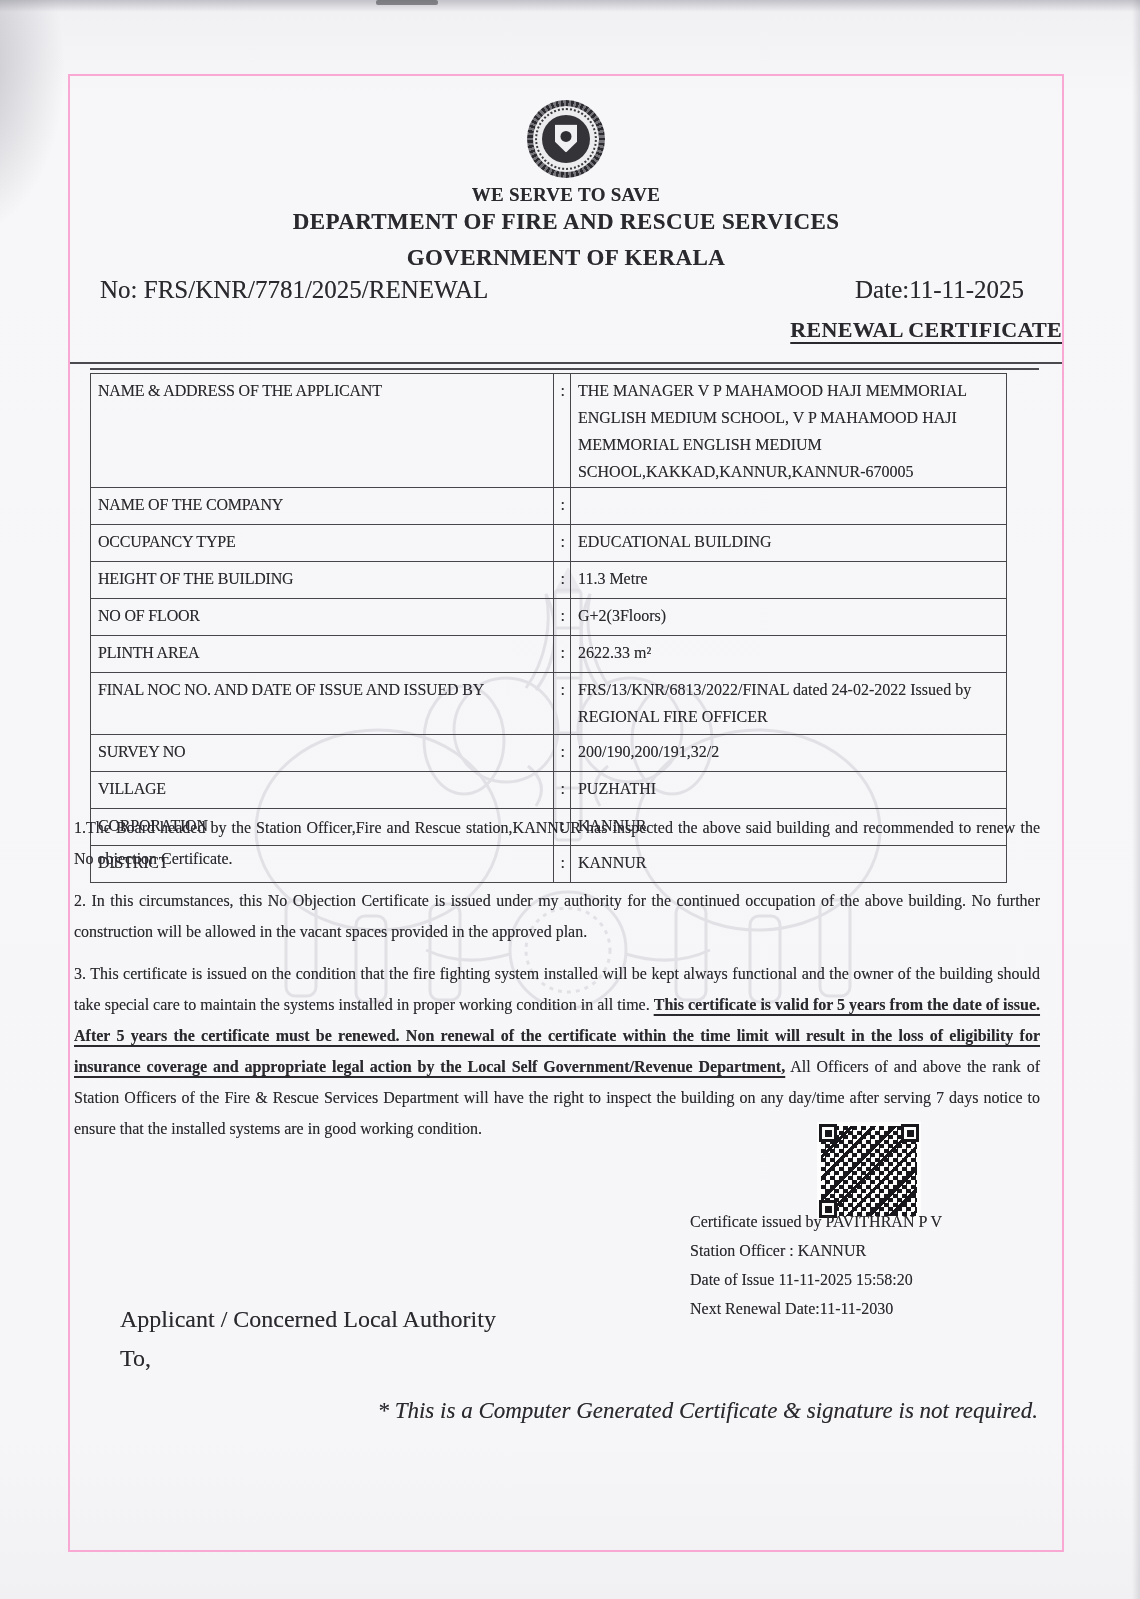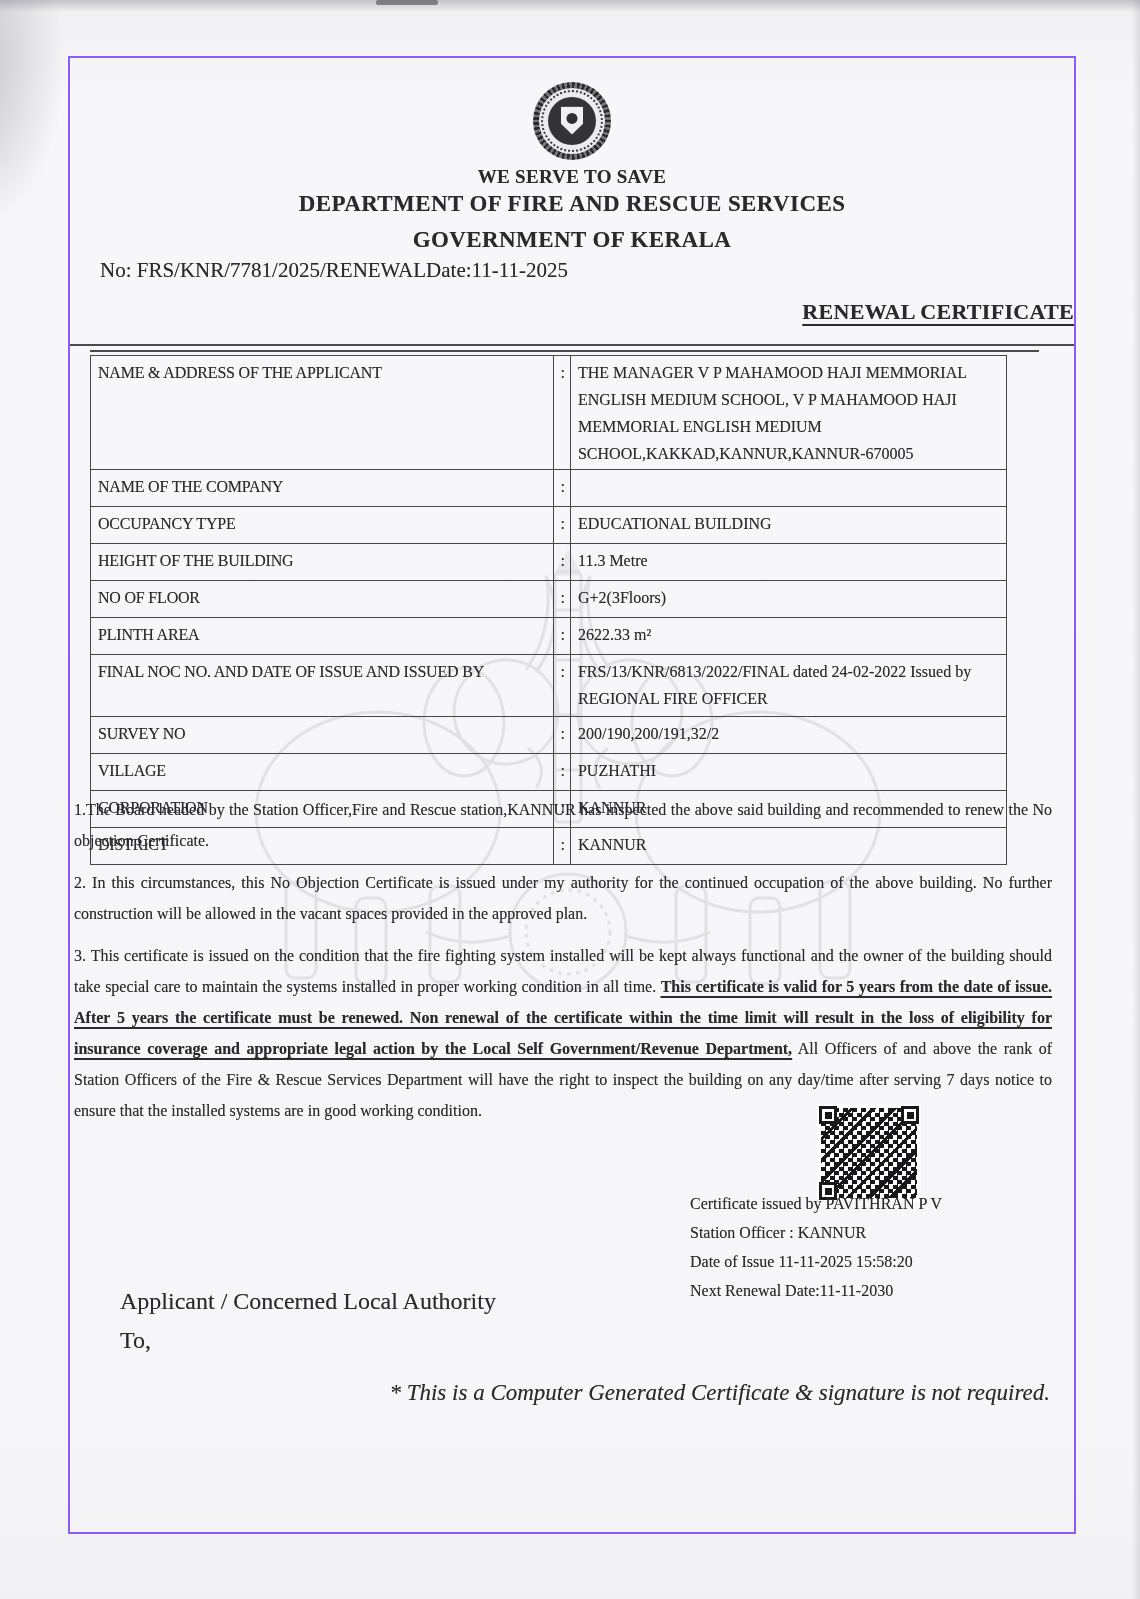--- a/index.html
+++ b/index.html
@@ -12,36 +12,36 @@
   .scan-text{text-shadow:0 0 .6px rgba(40,40,46,.45);}
   
   .art-top{position:absolute;left:0;top:0;width:100%;height:12px;
     background:linear-gradient(180deg,rgba(120,120,132,.38),rgba(120,120,132,0));}
   .art-corner{position:absolute;left:0;top:0;width:230px;height:320px;
     background:radial-gradient(ellipse 150px 240px at -40px 70px,rgba(105,105,118,.40),rgba(105,105,118,0) 70%);}
   .art-mark{position:absolute;left:376px;top:0;width:62px;height:5px;border-radius:2px;background:rgba(62,62,70,.55);}
   .art-right{position:absolute;right:0;top:0;width:8px;height:100%;
     background:linear-gradient(270deg,rgba(130,130,142,.22),rgba(130,130,142,0));}
   
-  .border-box{position:absolute;left:68px;top:56px;width:992px;height:1474px;border:2px solid #8b5cf6;padding-left:12px;}
+  .border-box{position:absolute;left:68px;top:74px;width:992px;height:1474px;border:2px solid #f9a8d4;}
   
   .emblem{position:absolute;top:24px;left:50%;transform:translateX(-50%);width:78px;height:78px;border-radius:50%;
     background:repeating-conic-gradient(#2b2b2f 0deg 4deg,#74747a 4deg 8deg);}
   .em-ring{position:absolute;inset:6px;border-radius:50%;background:#ececee;}
   .em-ring::after{content:"";position:absolute;inset:2px;border-radius:50%;border:2px dotted #3a3a3e;}
   .em-core{position:absolute;inset:15px;border-radius:50%;background:#333338;}
   .em-shield{position:absolute;left:50%;top:50%;width:22px;height:28px;transform:translate(-50%,-52%);
     background:#f0f0f2;clip-path:polygon(0 0,100% 0,100% 62%,50% 100%,0 62%);}
   .em-shield::after{content:"";position:absolute;left:50%;top:42%;width:11px;height:11px;
     transform:translate(-50%,-50%);border-radius:50%;background:#2e2e33;}
   
   .motto{position:absolute;top:108px;left:0;width:100%;text-align:center;font-weight:bold;font-size:19px;letter-spacing:.3px;}
   .dept{position:absolute;top:133px;left:0;width:100%;text-align:center;font-weight:bold;font-size:23px;letter-spacing:.4px;}
   .govt{position:absolute;top:169px;left:0;width:100%;text-align:center;font-weight:bold;font-size:23px;letter-spacing:.4px;}
-  .no-date{position:absolute;top:200px;left:30px;right:38px;display:flex;font-size:21px;}
+  .no-date{position:absolute;top:200px;left:30px;right:38px;display:flex;justify-content:space-between;font-size:25px;}
   .title{position:absolute;top:241px;left:0;width:100%;text-align:right;font-weight:bold;font-size:22px;letter-spacing:.3px;
     }
   .title span{text-decoration:underline;text-decoration-thickness:2px;text-underline-offset:5px;}
   
   .body-divider{position:absolute;left:0;right:0;top:286px;height:2px;background:#4a4a4f;}
   .table-topline{position:absolute;left:20px;width:949px;top:292px;height:2px;background:#4a4a4f;}
   table.cert{position:absolute;left:20px;top:297px;width:917px;border-collapse:collapse;table-layout:fixed;}
   table.cert td{border:1.6px solid #46464b;vertical-align:top;font-size:16px;line-height:27px;padding:3px 6px 2px 7px;}
   table.cert col.c-label{width:50.5%;} table.cert col.c-colon{width:1.9%;} table.cert col.c-value{width:47.6%;}
   td.lbl{letter-spacing:-.2px;}

